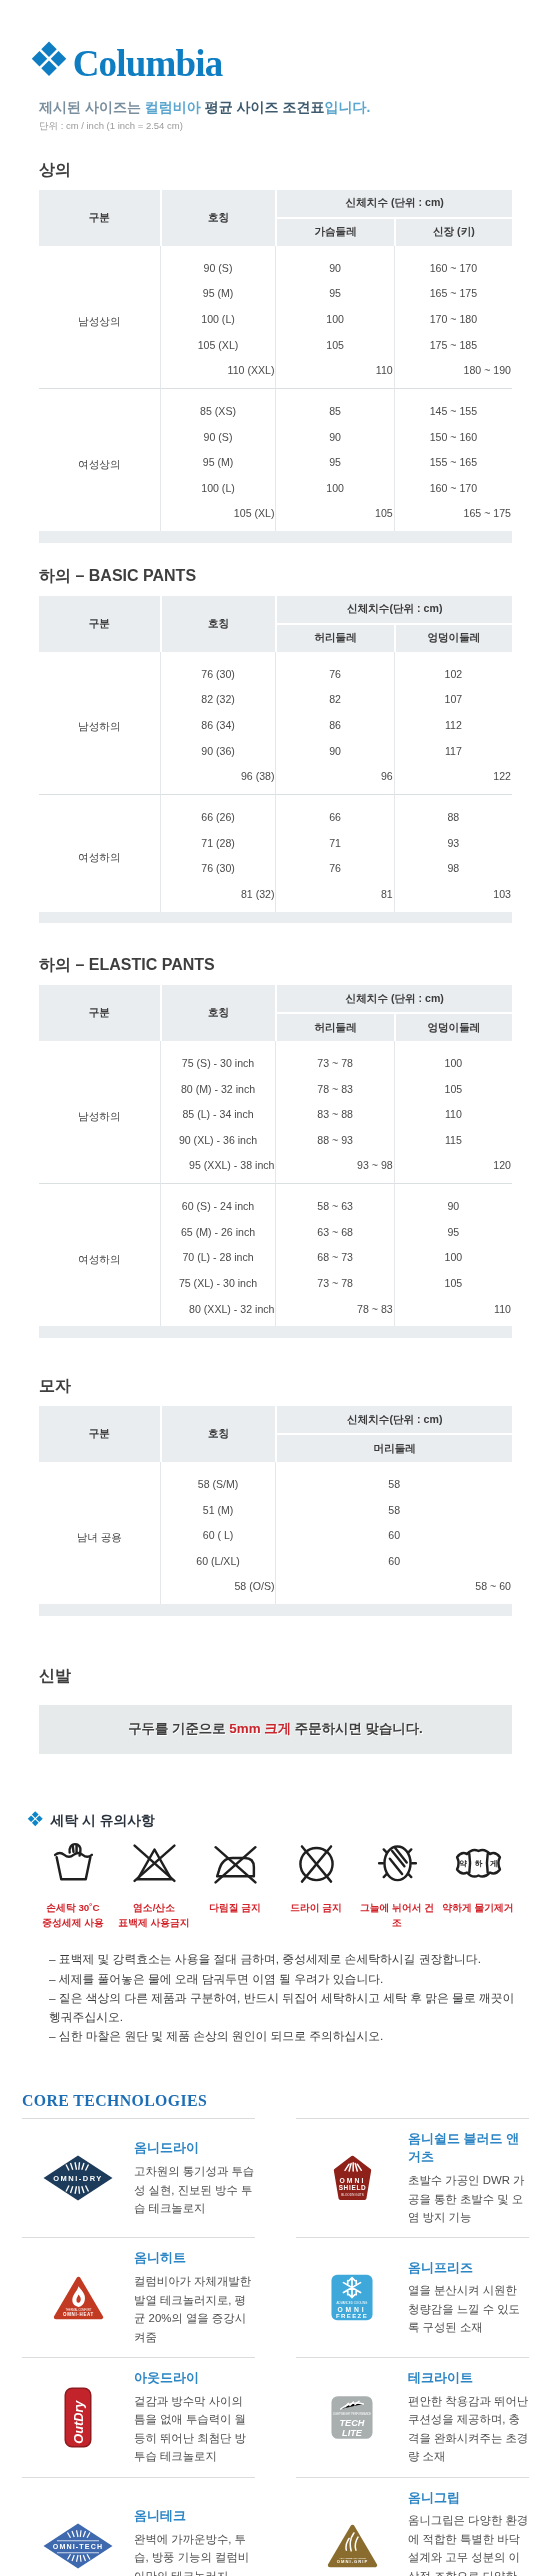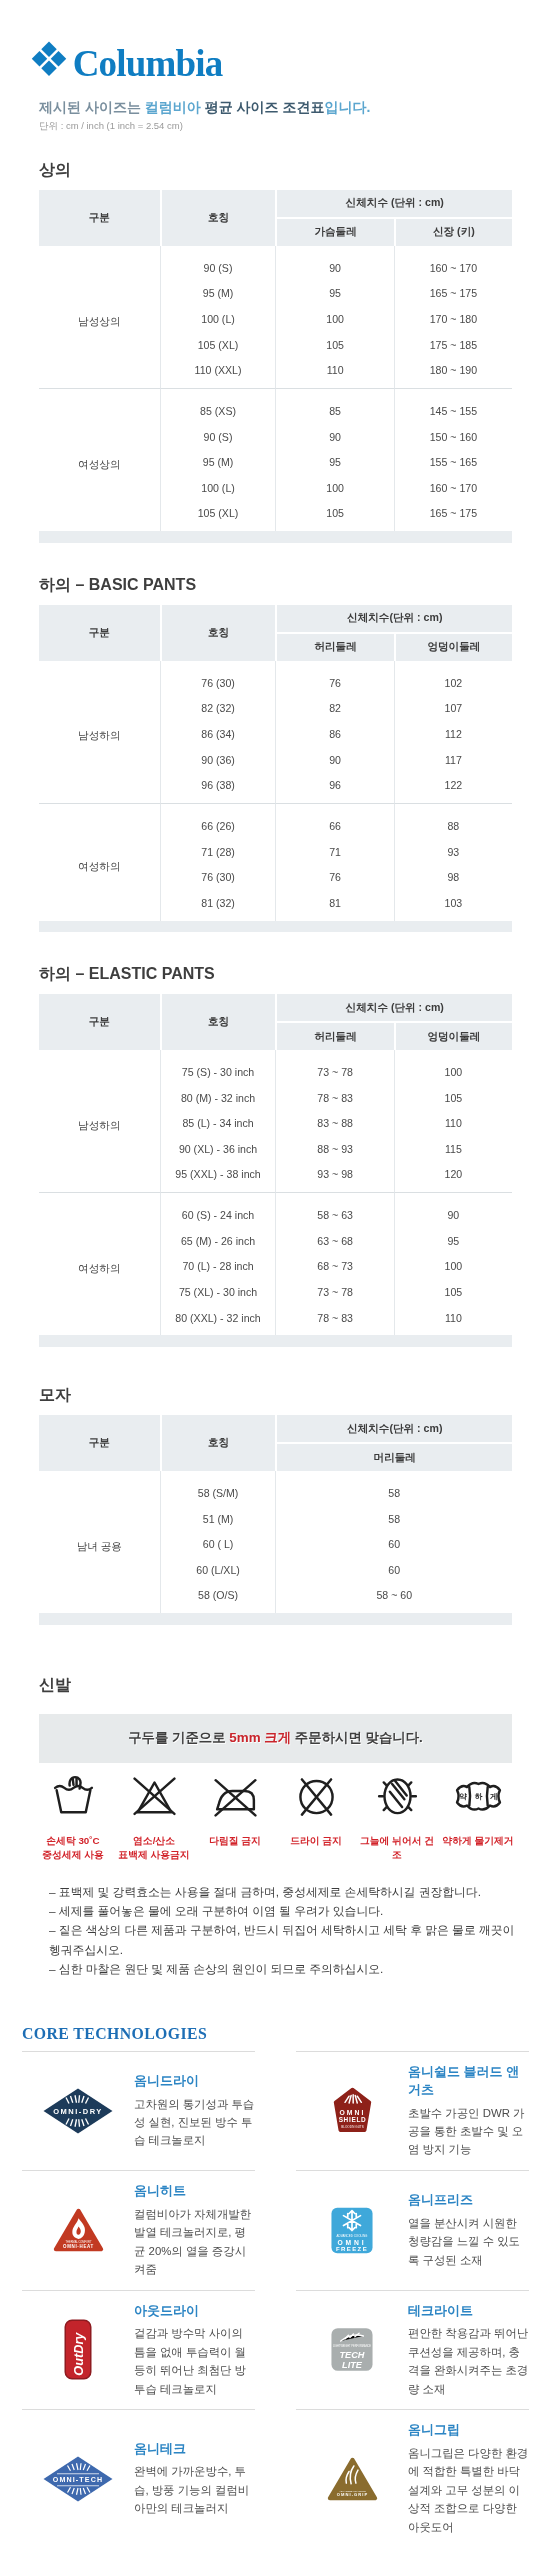--- a/index.html
+++ b/index.html
@@ -10,35 +10,35 @@
   .brand{display:flex;align-items:flex-end;gap:4.7px;margin:27px 0 0 30px;height:55px;}
   .brand-word{font-family:"Liberation Serif",serif;font-weight:bold;font-size:37px;color:#0f7dc2;letter-spacing:-0.8px;line-height:1;}
   .subtitle{margin:15.8px 0 0 39px;font-size:14px;font-weight:bold;line-height:1.4;}
   .subtitle .s1{color:#7a8f9e;} .subtitle .s2{color:#5ba6cf;} .subtitle .s3{color:#3d5a6e;} .subtitle .s4{color:#5ba6cf;}
   .unit{margin:2.4px 0 0 39px;font-size:9.5px;color:#9a9a9a;}
 
   
   section{margin:0 39px;}
   .sec-title{font-size:16px;font-weight:bold;color:#3e3e3e;margin:0;line-height:17.3px;}
   #sec-tops .sec-title{margin-top:28px;}
-  #sec-basic .sec-title{margin-top:33px;}
+  #sec-basic .sec-title{margin-top:24px;}
   #sec-elastic .sec-title{margin-top:33px;}
   #sec-hats .sec-title{margin-top:39px;}
   #sec-shoes .sec-title{margin-top:51px;}
   .tbl{margin-top:11.8px;}
 
   
   table.size-table{width:100%;border-collapse:separate;border-spacing:0;font-size:10.6px;color:#4a4a4a;table-layout:fixed;}
   .size-table thead th{background:#e9edf0;font-weight:bold;color:#3c3c3c;height:25px;font-size:10.6px;border-left:2.4px solid #fff;}
   .size-table thead th.h0{border-left:none;}
   .size-table thead tr.sub th{border-top:2.4px solid #fff;}
   .size-table tbody td{text-align:center;height:23.6px;border-left:0.8px solid #e4e8eb;}
   .size-table tbody td.c0{border-left:none;color:#3f3f3f;}
   .size-table tbody tr.first td{padding-top:10.2px;}
-  .size-table tbody tr.last td{padding-bottom:6px;}
+  .size-table tbody tr.last td{padding-bottom:6px;text-align:right;}
   .size-table tbody.g-next tr.first td{border-top:1.6px solid #dadfe2;}
   .size-table tfoot td{height:9.5px;background:#e9edf0;}
 
   
   .shoes-box{margin-top:21px;height:49px;background:#e7eaeb;display:flex;align-items:center;justify-content:center;}
   .shoes-box p{margin:0;font-size:13.4px;font-weight:bold;color:#3f3f3f;text-shadow:0.8px 0.8px 0 #fff;}
   .shoes-box .red{color:#c9252c;}
 
   
   #sec-wash{margin:0 35px;}
@@ -389,20 +389,33 @@
   </section>
 
   <section id="sec-shoes">
     <h2 class="sec-title">신발</h2>
     <div class="shoes-box">
       <p><span>구두를 기준으로 </span><span class="red">5mm 크게</span><span> 주문하시면 맞습니다.</span></p>
     </div>
   </section>
 
   <section id="sec-wash">
+    <h3 class="wash-head">
+      <span>
+        <svg viewBox="0 0 64 64" width="16.5" height="16.5">
+          <g fill="#0c86c8">
+            <polygon points="32,1 45,14 32,27 19,14"></polygon>
+            <polygon points="48,17 61,30 48,43 35,30"></polygon>
+            <polygon points="32,33 45,46 32,59 19,46"></polygon>
+            <polygon points="16,17 29,30 16,43 3,30"></polygon>
+          </g>
+        </svg>
+      </span>
+      <span>세탁 시 유의사항</span>
+    </h3>
     <div class="wash-row">
         <div class="wash-item">
           <span class="wash-icon">
             <svg viewBox="0 0 64 56" width="49" height="43">
               <g fill="none" stroke="#1f1f1f" stroke-width="3.2" stroke-linecap="round" stroke-linejoin="round">
                 <path d="M8,18 q6,-5 12,0 q6,5 12,0 q6,-5 12,0 q6,5 12,0"></path>
                 <path d="M10,21 L16,50 L48,50 L54,21"></path>
                 <path d="M27,15 c-1,-6 2,-11 7,-11 c5,0 8,4 7,9 l-1,6"></path>
                 <path d="M31,6 l1,8 M36,5 l0,9"></path>
               </g>
@@ -475,21 +488,21 @@
                 <text x="32" y="32">하</text>
                 <text x="52" y="33">게</text>
               </g>
             </svg>
           </span>
           <div class="wash-label">약하게 물기제거</div>
         </div>
       </div>
     <ul class="wash-notes">
         <li>표백제 및 강력효소는 사용을 절대 금하며, 중성세제로 손세탁하시길 권장합니다.</li>
-        <li>세제를 풀어놓은 물에 오래 구분하여 이염 될 우려가 있습니다.</li>
+        <li>세제를 풀어놓은 물에 오래 담궈두면 이염 될 우려가 있습니다.</li>
         <li>짙은 색상의 다른 제품과 구분하여, 반드시 뒤집어 세탁하시고 세탁 후 맑은 물로 깨끗이 헹궈주십시오.</li>
         <li>심한 마찰은 원단 및 제품 손상의 원인이 되므로 주의하십시오.</li>
       </ul>
   </section>
 
   <section id="sec-tech">
     <h3 class="tech-head">CORE TECHNOLOGIES</h3>
     <div class="tech-grid">
         <div class="tech-item">
           <div class="t-logo">

